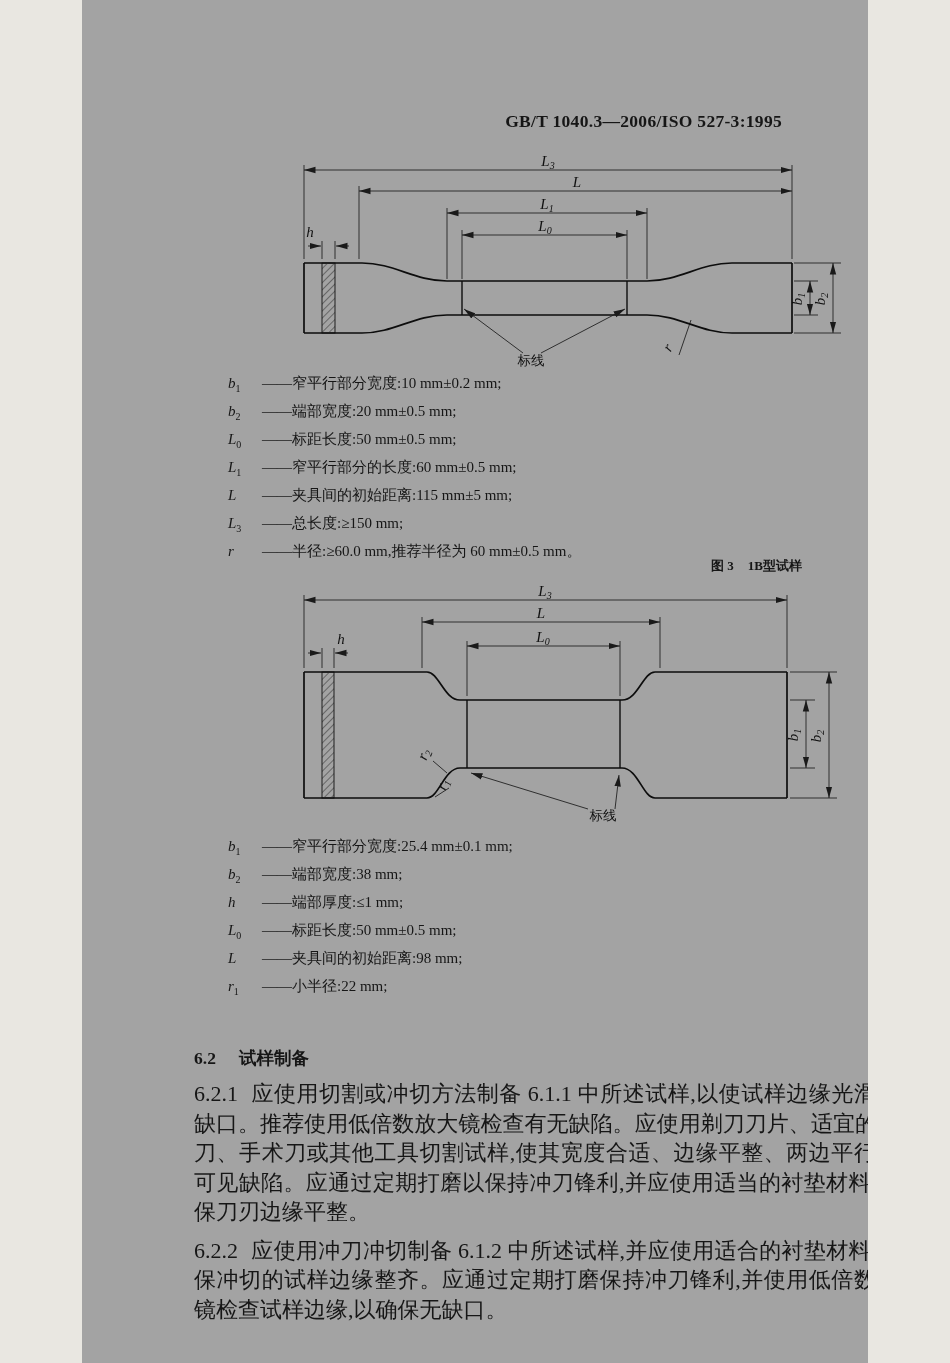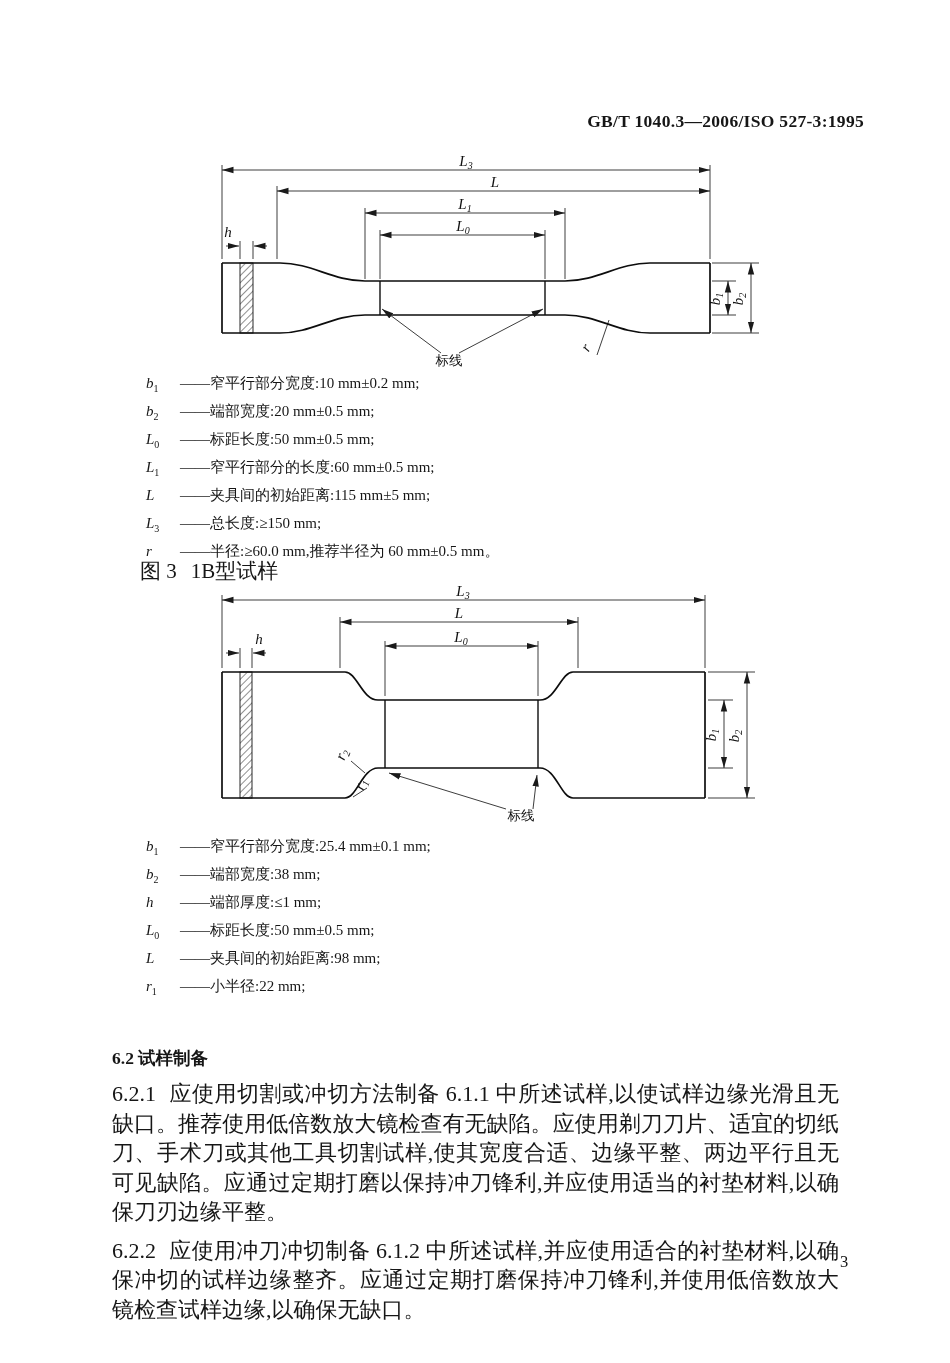--- a/index.html
+++ b/index.html
@@ -1,44 +1,44 @@
 <!DOCTYPE html>
 <html><head>
 <meta charset="utf-8">
 <style>
   html,body { margin:0; padding:0; }
   body { background:#e9e7e1; }
   .page {
-    position:relative; width:950px; height:1363px; margin:0 auto;
-    background:#ffffff; color:#161616; overflow:hidden;
+    position:relative; width:786px; height:1363px; margin:0 auto;
+    background:#a3a3a3; color:#161616; overflow:hidden;
     font-family:"Liberation Serif","DejaVu Serif",serif;
   }
   .doc-header {
     position:absolute; top:111px; right:86px;
     font-weight:bold; font-size:17.5px; letter-spacing:0.3px;
   }
   
   svg .ln { stroke:#1a1a1a; stroke-width:0.85; fill:none; }
   svg .ol { stroke:#0d0d0d; stroke-width:1.7; fill:none; stroke-linejoin:round; }
   svg .gm { stroke:#0d0d0d; stroke-width:1.4; }
   svg text.dimlabel { font-family:"Liberation Serif","DejaVu Serif",serif; font-style:italic; font-size:15px; fill:#111; }
   svg tspan.sub { font-size:10px; }
   svg text.cjk { font-family:"Liberation Serif","DejaVu Serif",serif; font-size:13.5px; fill:#111; font-style:normal; }
   
   .legend { position:absolute; left:146px; width:600px; font-size:15px; }
   .legend-row { line-height:23px; white-space:nowrap; }
   .legend-row .sym { display:inline-block; width:34px; }
   .legend-row .sym i { font-style:italic; }
   .legend-row sub { font-size:10px; }
-  .fig-caption { position:absolute; text-align:left; font-weight:normal; font-size:21px; }
+  .fig-caption { position:absolute; text-align:right; font-weight:bold; font-size:13px; }
   .fig-caption .cap-label { margin-right:14px; }
   
   .section { position:absolute; left:112px; top:1046px; width:727px; }
   .section-heading { font-size:17.5px; font-weight:bold; }
-  .section-heading .h-num { margin-right:4px; }
+  .section-heading .h-num { margin-right:23px; }
   .section p { margin:9px 0 0 0; font-size:22px; line-height:29.5px; text-align:justify; }
   .section p .clause-num { margin-right:13px; }
   .page-num { position:absolute; left:840px; top:1252px; font-size:16.5px; }
 </style>
 </head>
 <body>
 
 <div class="page">
 
   <div class="doc-header">GB/T 1040.3—2006/ISO 527-3:1995</div>

